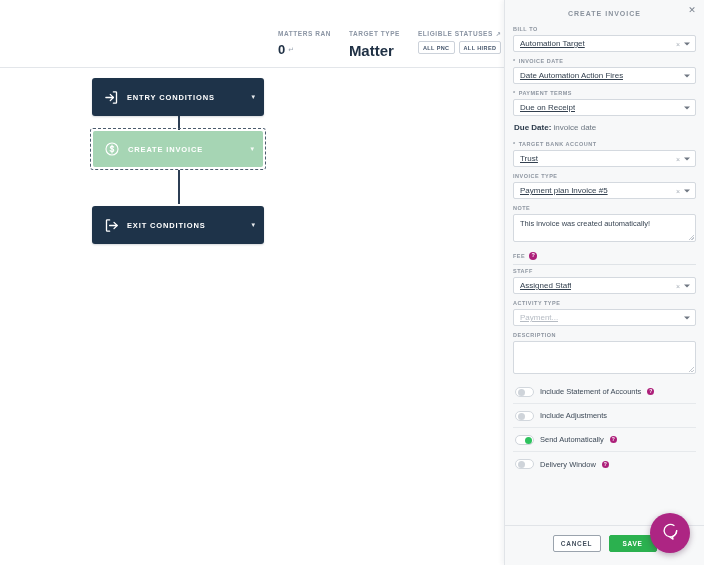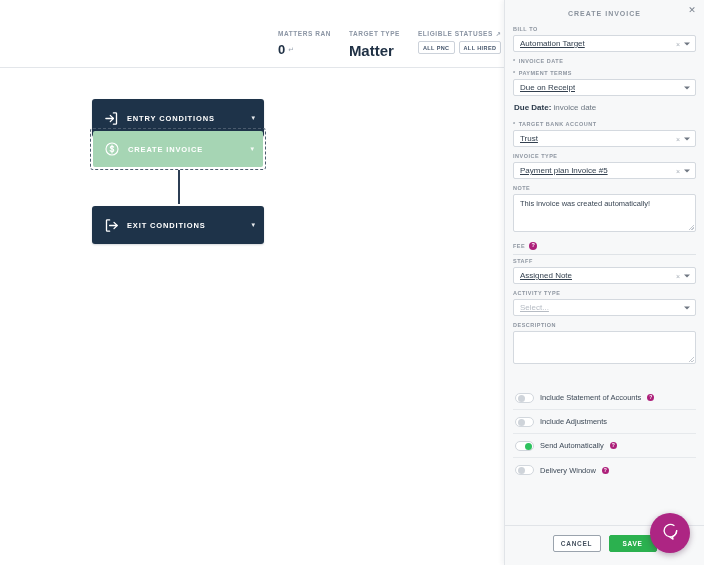--- a/index.html
+++ b/index.html
@@ -48,21 +48,21 @@
     box-shadow: 0 1px 2px rgba(18,32,50,0.18);
   }
   .node.dark { background: #1e3349; }
   .node .node-icon { width: 20px; height: 20px; flex: 0 0 20px; display: flex; align-items: center; justify-content: center; }
   .node .node-label {
     flex: 1; font-size: 7.5px; font-weight: 700; letter-spacing: 0.85px;
     color: #ffffff; text-transform: uppercase; margin-left: 6px;
   }
   .node .node-caret { font-size: 7px; color: #ffffff; opacity: 0.9; }
 
-  #node-entry { left: 92px; top: 78px; margin-top: 21px; }
+  #node-entry { left: 92px; top: 78px; }
   #node-exit  { left: 92px; top: 206px; }
 
   .node-selected-wrap {
     position: absolute; left: 90px; top: 128px; width: 176px; height: 42px;
     border: 1.4px dashed #4b5b6d; border-radius: 3px; padding: 2px;
   }
   .node.green {
     position: relative; left: 0; top: 0; width: 100%; height: 100%;
     background: #a6d5b4; box-shadow: none; border-radius: 2px;
   }
@@ -124,21 +124,21 @@
   .due-date {
     font-size: 8px; color: #6c7681; margin: 7px 0 9px 1px;
   }
   .due-date .dd-label { font-weight: 700; color: #2b3a4b; }
 
   .textarea {
     width: 100%; background: #ffffff; border: 1px solid #d4d9df;
     border-radius: 2px; padding: 4px 6px; font-size: 7.5px; color: #3a4654;
     line-height: 1.3; position: relative;
   }
-  #note-area { height: 38px; }
+  #note-area { height: 28px; }
   #desc-area { height: 33px; }
   .resize-grip {
     position: absolute; right: 1px; bottom: 1px; width: 5px; height: 5px;
     background:
       linear-gradient(135deg, transparent 45%, #c3c8cf 45%, #c3c8cf 58%, transparent 58%),
       linear-gradient(135deg, transparent 70%, #c3c8cf 70%, #c3c8cf 83%, transparent 83%);
   }
 
   .section-head {
     display: flex; align-items: center; gap: 4px;
@@ -167,21 +167,21 @@
     border: 1px solid #d2d7dd; position: relative; flex: 0 0 19px; cursor: pointer;
   }
   .switch .knob {
     position: absolute; top: 1px; left: 1.5px; width: 7px; height: 7px;
     border-radius: 50%; background: #cfd4da;
   }
   .switch.on { border-color: #cfd4da; }
   .switch.on .knob { left: auto; right: 1.5px; background: #2ec25e; }
   .toggle-row .tl { font-size: 7.5px; color: #3e4a58; }
 
-  .toggles { margin-top: 22px; background: transparent; }
+  .toggles { margin-top: 6px; background: transparent; }
 
   .panel-footer {
     flex: 0 0 40px; border-top: 1px solid #e1e4e8;
     display: flex; align-items: center; justify-content: center; gap: 8px;
     padding-bottom: 4px;
   }
   .btn {
     font-size: 6.5px; font-weight: 700; letter-spacing: 0.7px;
     text-transform: uppercase; border-radius: 2px; cursor: pointer;
     height: 17px; display: flex; align-items: center; justify-content: center;
@@ -297,20 +297,24 @@
           <span class="clear-x">×</span>
           <span class="caret"></span>
         </div>
       </div>
 
       <div class="field">
         <div class="field-label">
           <span class="req-star">*</span>
           <span>Invoice Date</span>
         </div>
+        <div class="control">
+          <span class="value">Date Automation Action Fires</span>
+          <span class="caret"></span>
+        </div>
       </div>
 
       <div class="field">
         <div class="field-label">
           <span class="req-star">*</span>
           <span>Payment Terms</span>
         </div>
         <div class="control">
           <span class="value">Due on Receipt</span>
           <span class="caret"></span>
@@ -351,30 +355,30 @@
       </div>
 
       <div class="section-head">
         <span class="sh-label">Fee</span>
         <span class="help-dot lg">?</span>
       </div>
 
       <div class="field">
         <div class="field-label">Staff</div>
         <div class="control">
-          <span class="value">Assigned Note</span>
+          <span class="value">Assigned Staff</span>
           <span class="clear-x">×</span>
           <span class="caret"></span>
         </div>
       </div>
 
       <div class="field">
         <div class="field-label">Activity Type</div>
         <div class="control">
-          <span class="value placeholder">Select...</span>
+          <span class="value placeholder">Payment...</span>
           <span class="caret"></span>
         </div>
       </div>
 
       <div class="field">
         <div class="field-label">Description</div>
         <div class="textarea" id="desc-area">
           <span></span>
           <span class="resize-grip"></span>
         </div>

